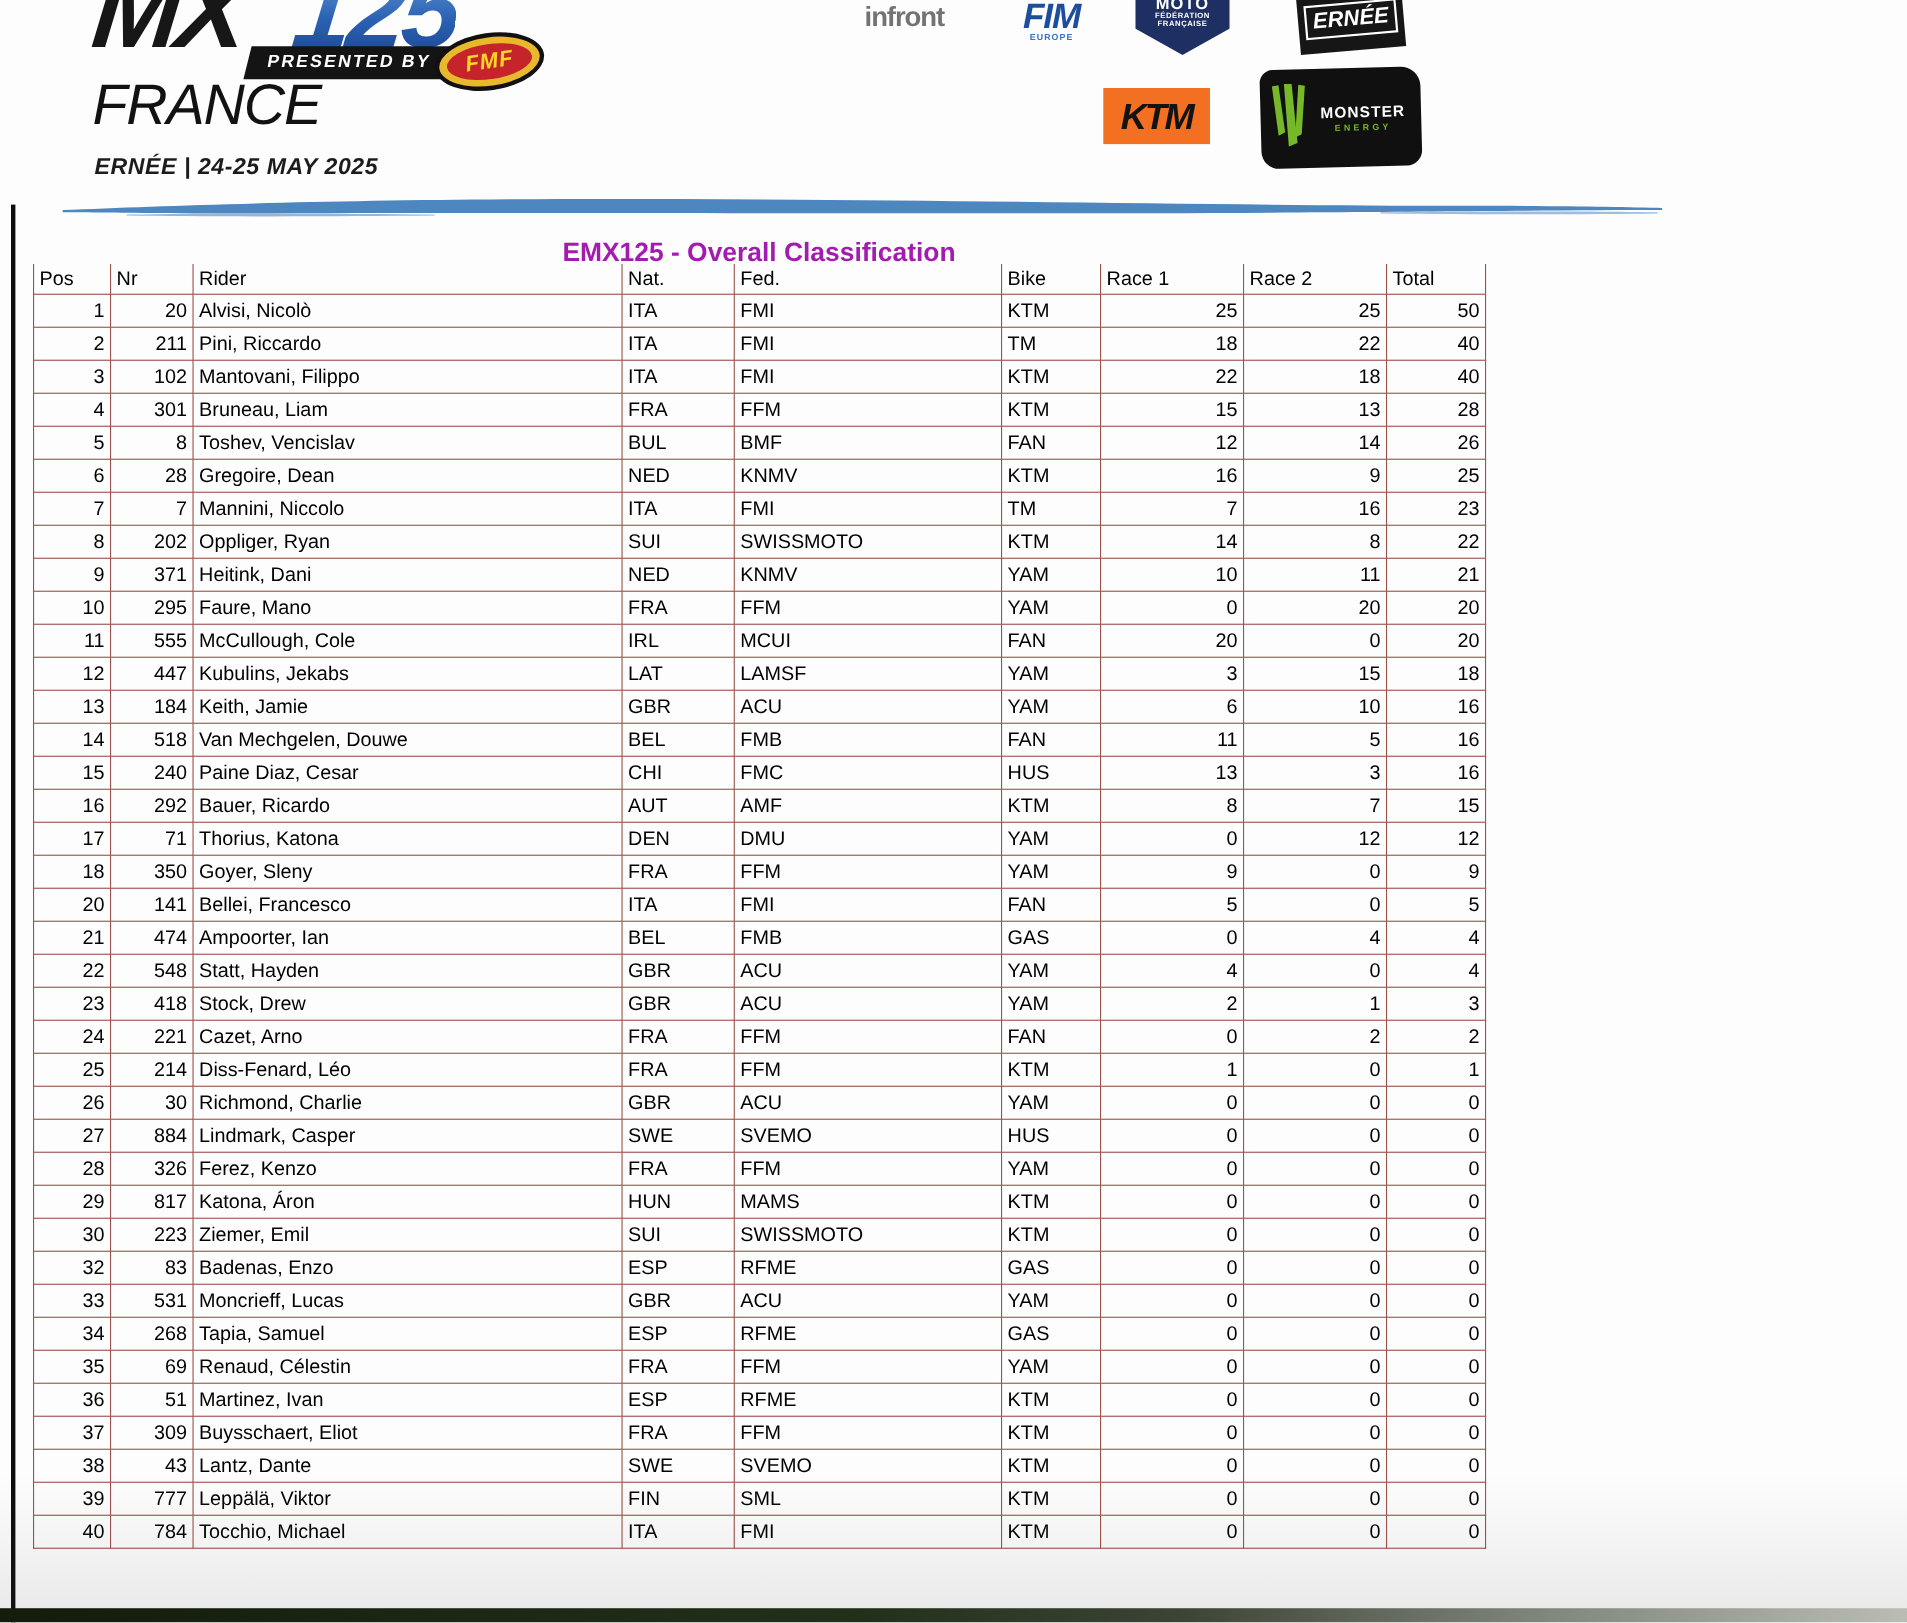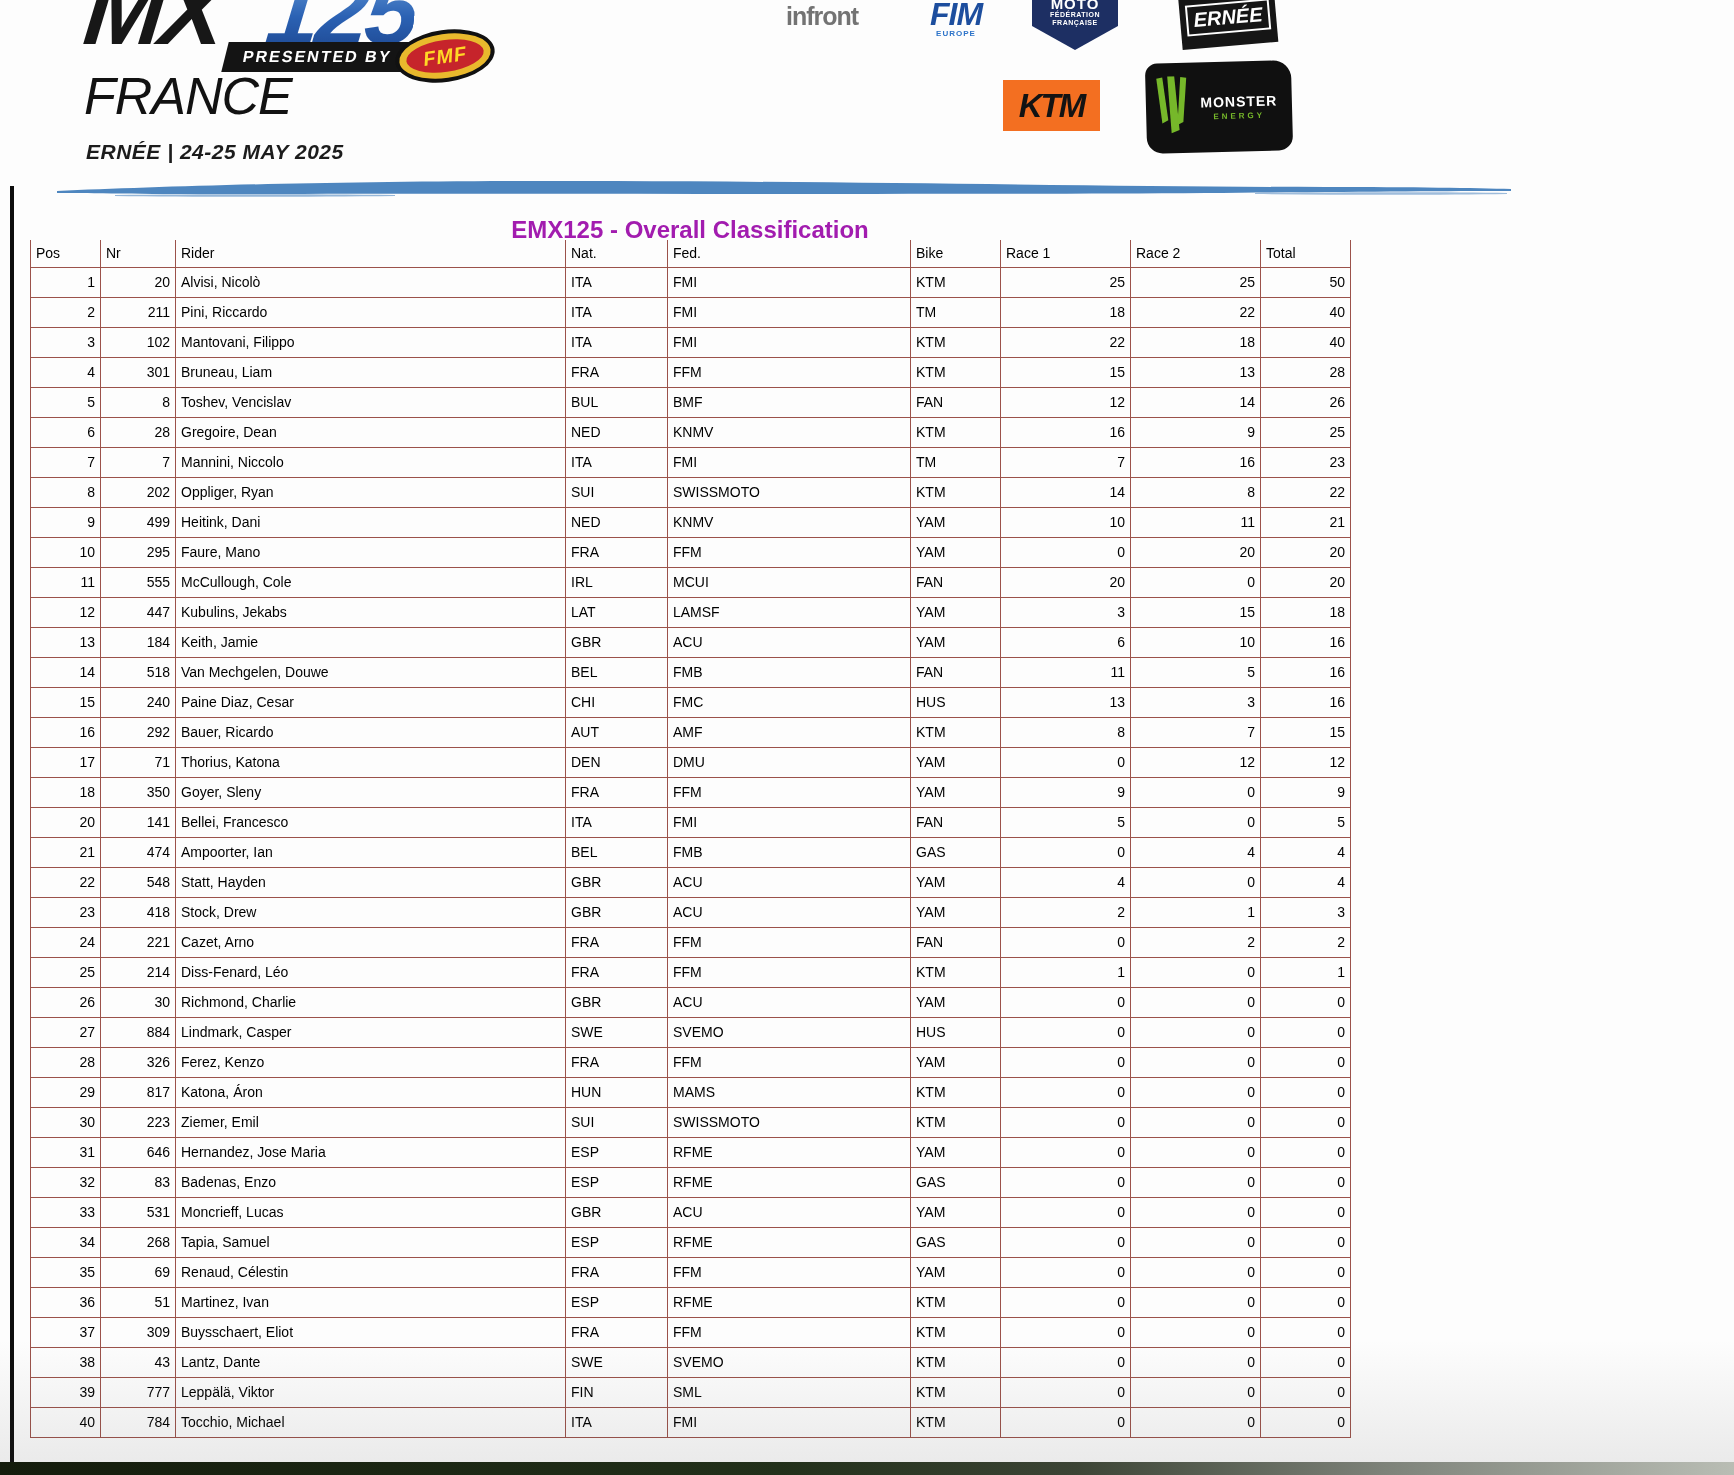--- a/index.html
+++ b/index.html
@@ -52,21 +52,21 @@
   .monster .claw{flex:0 0 40px;height:64px;}
   .monster .mtxt{display:flex;flex-direction:column;align-items:center;flex:1;}
   .monster .m1{color:#fff;font-weight:800;font-size:14px;letter-spacing:1px;}
   .monster .m2{color:#76b82a;font-weight:700;font-size:8px;letter-spacing:3px;margin-top:2px;}
   .brush{position:absolute;left:55px;top:176px;width:1460px;height:24px;}
   
   .page-title{position:absolute;left:30px;top:200px;width:1320px;text-align:center;
     font-size:24px;font-weight:700;color:#a21caf;}
   
   .results-wrap{position:absolute;left:30px;top:240px;width:1320px;}
-  table.results{border-collapse:collapse;table-layout:fixed;width:1320px;font-size:14px;padding-left:40px;}
+  table.results{border-collapse:collapse;table-layout:fixed;width:1320px;font-size:18px;padding-left:40px;}
   table.results col.c0{width:70px;}  table.results col.c1{width:75px;}
   table.results col.c2{width:390px;} table.results col.c3{width:102px;}
   table.results col.c4{width:243px;} table.results col.c5{width:90px;}
   table.results col.c6{width:130px;} table.results col.c7{width:130px;}
   table.results col.c8{width:90px;}
   table.results th,table.results td{
     border-left:1px solid #9b524a;border-right:1px solid #9b524a;border-bottom:1px solid #9b524a;
     padding:0 5px;white-space:nowrap;overflow:hidden;font-weight:400;text-align:left;}
   table.results thead tr{height:27px;}
   table.results tbody tr{height:30px;}
@@ -249,21 +249,21 @@
           <td>Oppliger, Ryan</td>
           <td>SUI</td>
           <td>SWISSMOTO</td>
           <td>KTM</td>
           <td class="num">14</td>
           <td class="num">8</td>
           <td class="num">22</td>
         </tr>
         <tr>
           <td class="num">9</td>
-          <td class="num">499</td>
+          <td class="num">371</td>
           <td>Heitink, Dani</td>
           <td>NED</td>
           <td>KNMV</td>
           <td>YAM</td>
           <td class="num">10</td>
           <td class="num">11</td>
           <td class="num">21</td>
         </tr>
         <tr>
           <td class="num">10</td>
@@ -479,31 +479,20 @@
           <td class="num">223</td>
           <td>Ziemer, Emil</td>
           <td>SUI</td>
           <td>SWISSMOTO</td>
           <td>KTM</td>
           <td class="num">0</td>
           <td class="num">0</td>
           <td class="num">0</td>
         </tr>
         <tr>
-          <td class="num">31</td>
-          <td class="num">646</td>
-          <td>Hernandez, Jose Maria</td>
-          <td>ESP</td>
-          <td>RFME</td>
-          <td>YAM</td>
-          <td class="num">0</td>
-          <td class="num">0</td>
-          <td class="num">0</td>
-        </tr>
-        <tr>
           <td class="num">32</td>
           <td class="num">83</td>
           <td>Badenas, Enzo</td>
           <td>ESP</td>
           <td>RFME</td>
           <td>GAS</td>
           <td class="num">0</td>
           <td class="num">0</td>
           <td class="num">0</td>
         </tr>

